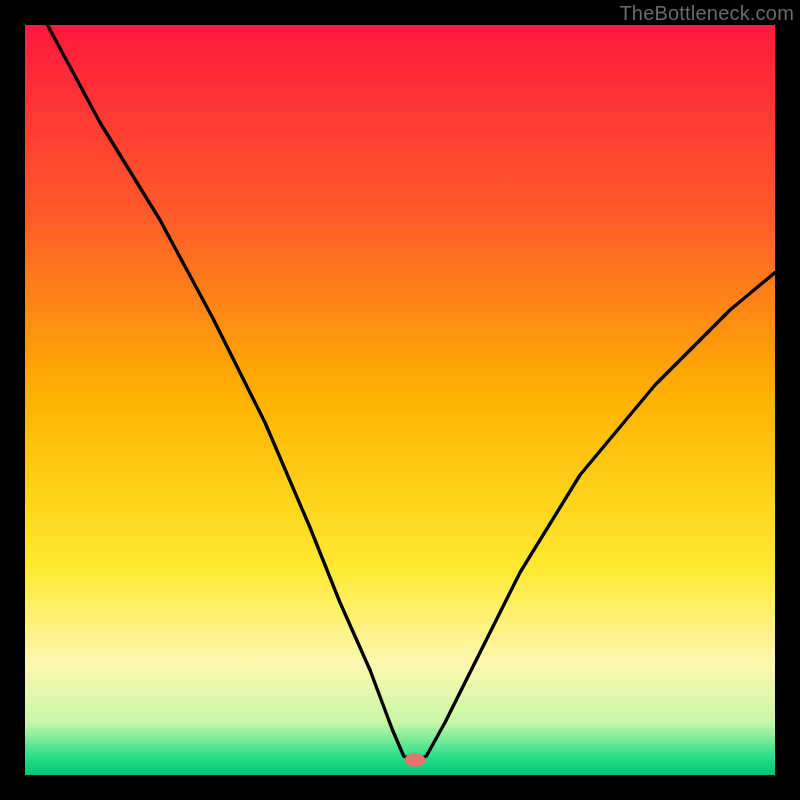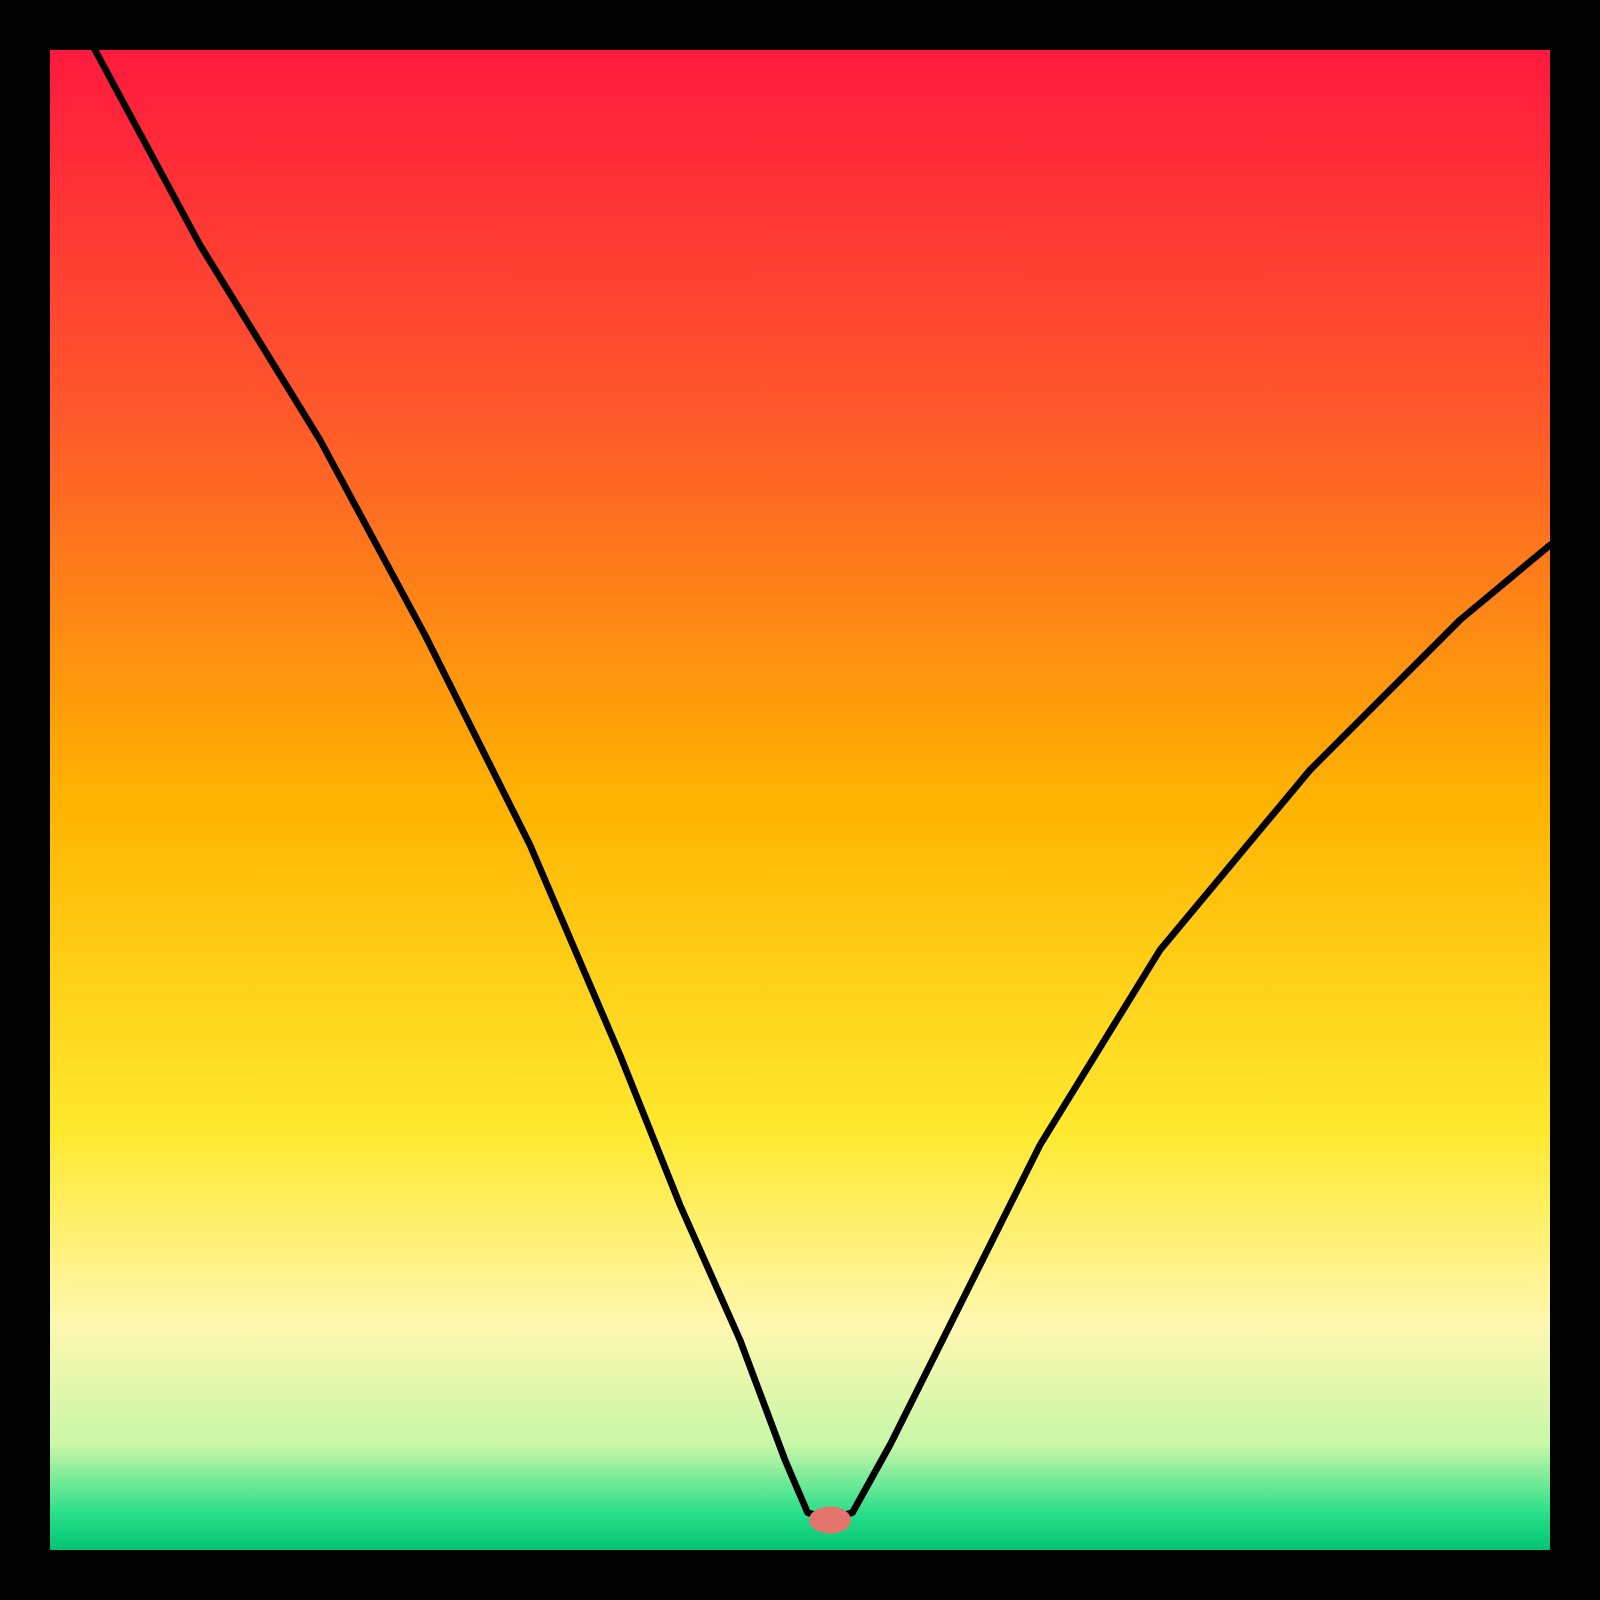--- a/index.html
+++ b/index.html
@@ -48,13 +48,14 @@
           <stop offset="85%" stop-color="#fff7b0"></stop>
           <stop offset="93%" stop-color="#c8f7a8"></stop>
           <stop offset="97.5%" stop-color="#2bdf8a"></stop>
           <stop offset="100%" stop-color="#00c472"></stop>
         </linearGradient>
     </defs>
     <rect x="0" y="0" width="100" height="100" fill="url(#bg-grad)"></rect>
     <path id="curve" fill="none" stroke="#000" stroke-width="0.45" stroke-linejoin="round" stroke-linecap="round" d="M3 0 L10 13 L18 26 L25 39 L32 53 L38 67 L42 77 L46 86 L49 94 L50.5 97.5 L52 98 L53.5 97.5 L56 93 L60 85 L66 73 L74 60 L84 48 L94 38 L100 33"></path>
     <ellipse id="marker" rx="1.4" ry="0.9" cx="52" cy="98" fill="#e4746c"></ellipse>
   </svg>
+  <div class="watermark">TheBottleneck.com</div>
 </div>
 
 </body></html>

